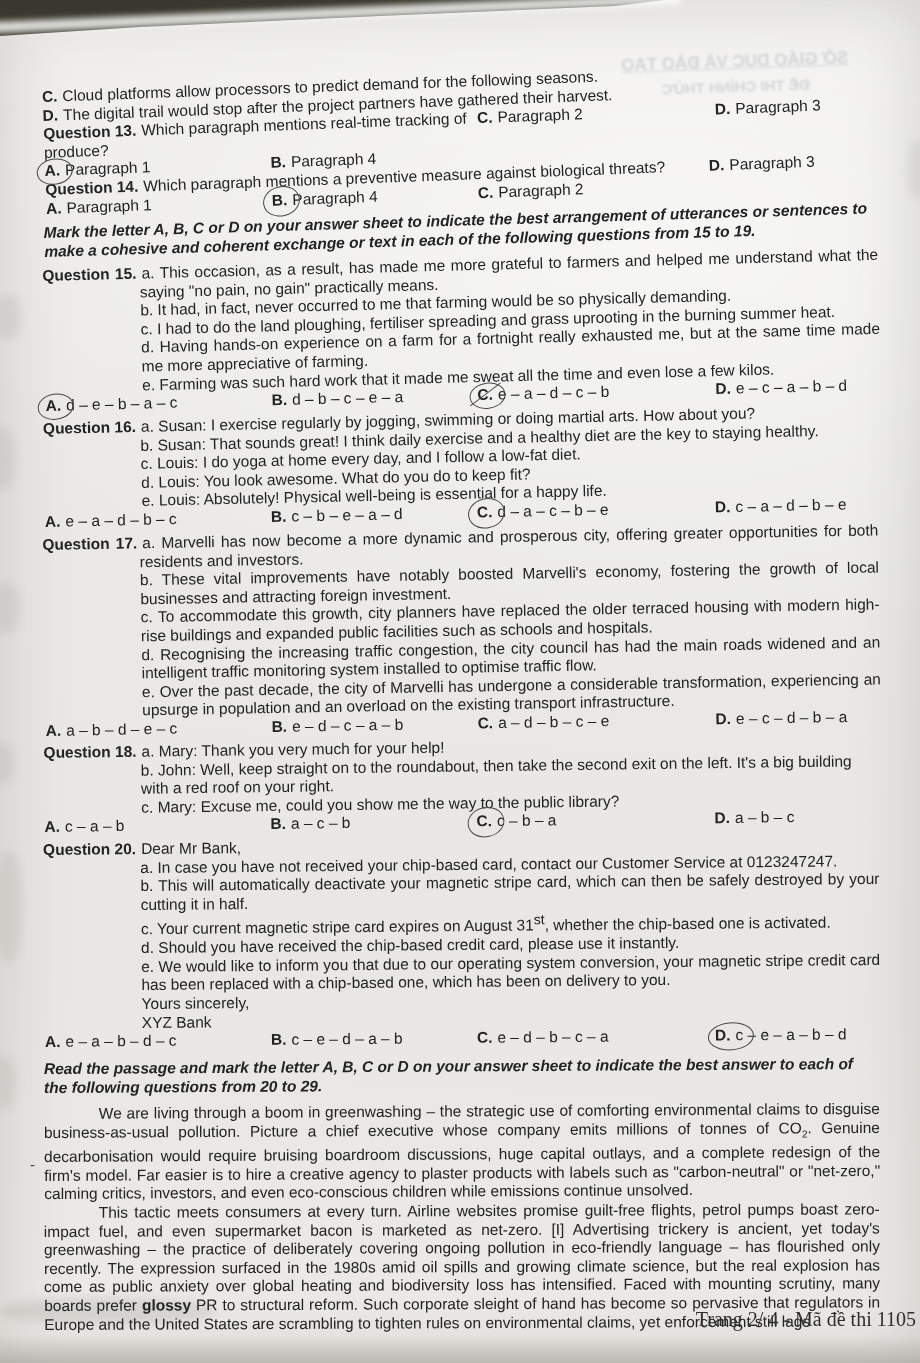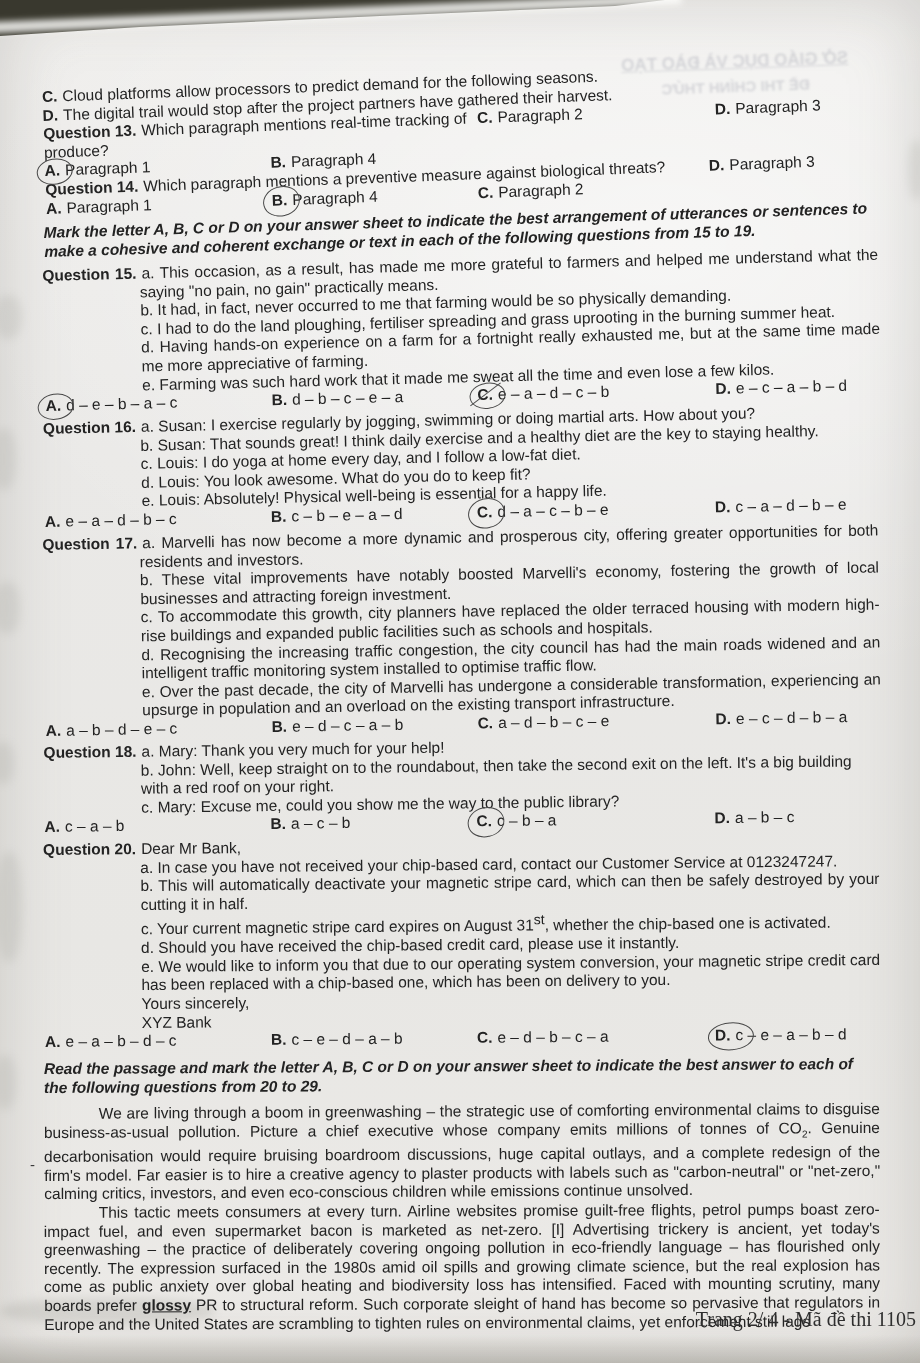--- a/index.html
+++ b/index.html
@@ -44,21 +44,21 @@
   .optrow{grid-template-columns:226px 206px 238px auto;}
   .q13r1{grid-template-columns:434px 238px auto;}
   .q14r1{grid-template-columns:664px auto;}
   .row2cols{grid-template-columns:226px 206px 238px auto;}
   .hang{padding-left:97px;text-indent:-97px;text-align:justify;}
   .qitem{margin-left:97px;text-align:justify;}
   .noj{text-align:left;}
   .inst{font-weight:bold;font-style:italic;margin:4px 0 4px 0;}
   .mb6{margin-bottom:6px;} .mb4{margin-bottom:4px;} .mb8{margin-bottom:8px;}
   .para{margin:0;text-align:justify;text-indent:55px;}
-  .glossy{font-weight:bold;text-decoration:underline;}
+  .glossy{font-weight:bold;}
   
   .penc{position:relative;display:inline-block;}
   .penc::before{content:'';position:absolute;inset:-3px -7px -4px -8px;border:1.7px solid #474747;
     border-radius:50%;transform:rotate(-7deg);}
   .penc.tall::before{inset:-5px -7px -6px -9px;transform:rotate(-12deg);}
   .penc.wide::before{inset:-4px -18px -5px -7px;transform:rotate(-4deg);}
   .penc.slash::after{content:'';position:absolute;left:-11px;top:8px;width:38px;height:0;
     border-top:1.7px solid #4a4a4a;transform:rotate(-36deg);}
   .footer{position:absolute;right:4px;bottom:32px;font-family:"Liberation Serif","DejaVu Serif",serif;
     font-size:20px;color:#2e2e2e;}

